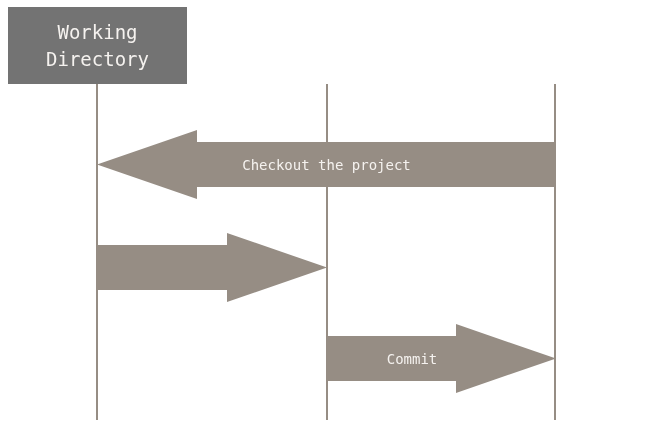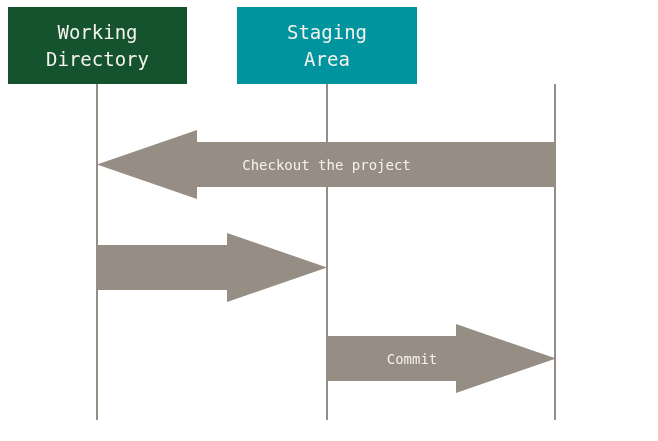--- a/index.html
+++ b/index.html
@@ -23,21 +23,21 @@
     height: 77px;
     display: flex;
     align-items: center;
     justify-content: center;
     text-align: center;
     white-space: pre-line;
     font-size: 19px;
     line-height: 27px;
     box-sizing: border-box;
   }
-  .box-working   { left: 8px;   width: 179px; background: #14532d; color: #f5f2ef; }
+  .box-working   { left: 8px;   width: 179px; background: #737373; color: #f5f2ef; }
   .box-staging   { left: 237px; width: 180px; background: #00949e; color: #f5f2ef; }
   .box-gitdir    { left: 447px; width: 205px; background: #f2f1e9; color: #3d3b37; }
 
   
   .vline {
     position: absolute;
     top: 84px;
     width: 2px;
     height: 336px;
     background: #968d84;
@@ -71,22 +71,20 @@
   .label-commit   { left: 342px; top: 338px; width: 140px; }
 </style>
 </head>
 <body>
 
 <div class="canvas">
 
   <div class="box box-working">Working
 Directory</div>
 
-  <div class="box box-staging">Staging
-Area</div>
 
 
   <div class="vline vline-1"></div>
   <div class="vline vline-2"></div>
   <div class="vline vline-3"></div>
 
   <svg class="arrow arrow-checkout" width="459" height="69" viewBox="0 0 459 69" aria-hidden="true">
     <polygon points="0,34.5 100,0 100,12 459,12 459,57 100,57 100,69" fill="#968d84"></polygon>
   </svg>
   <div class="arrow-label label-checkout">Checkout the project</div>

